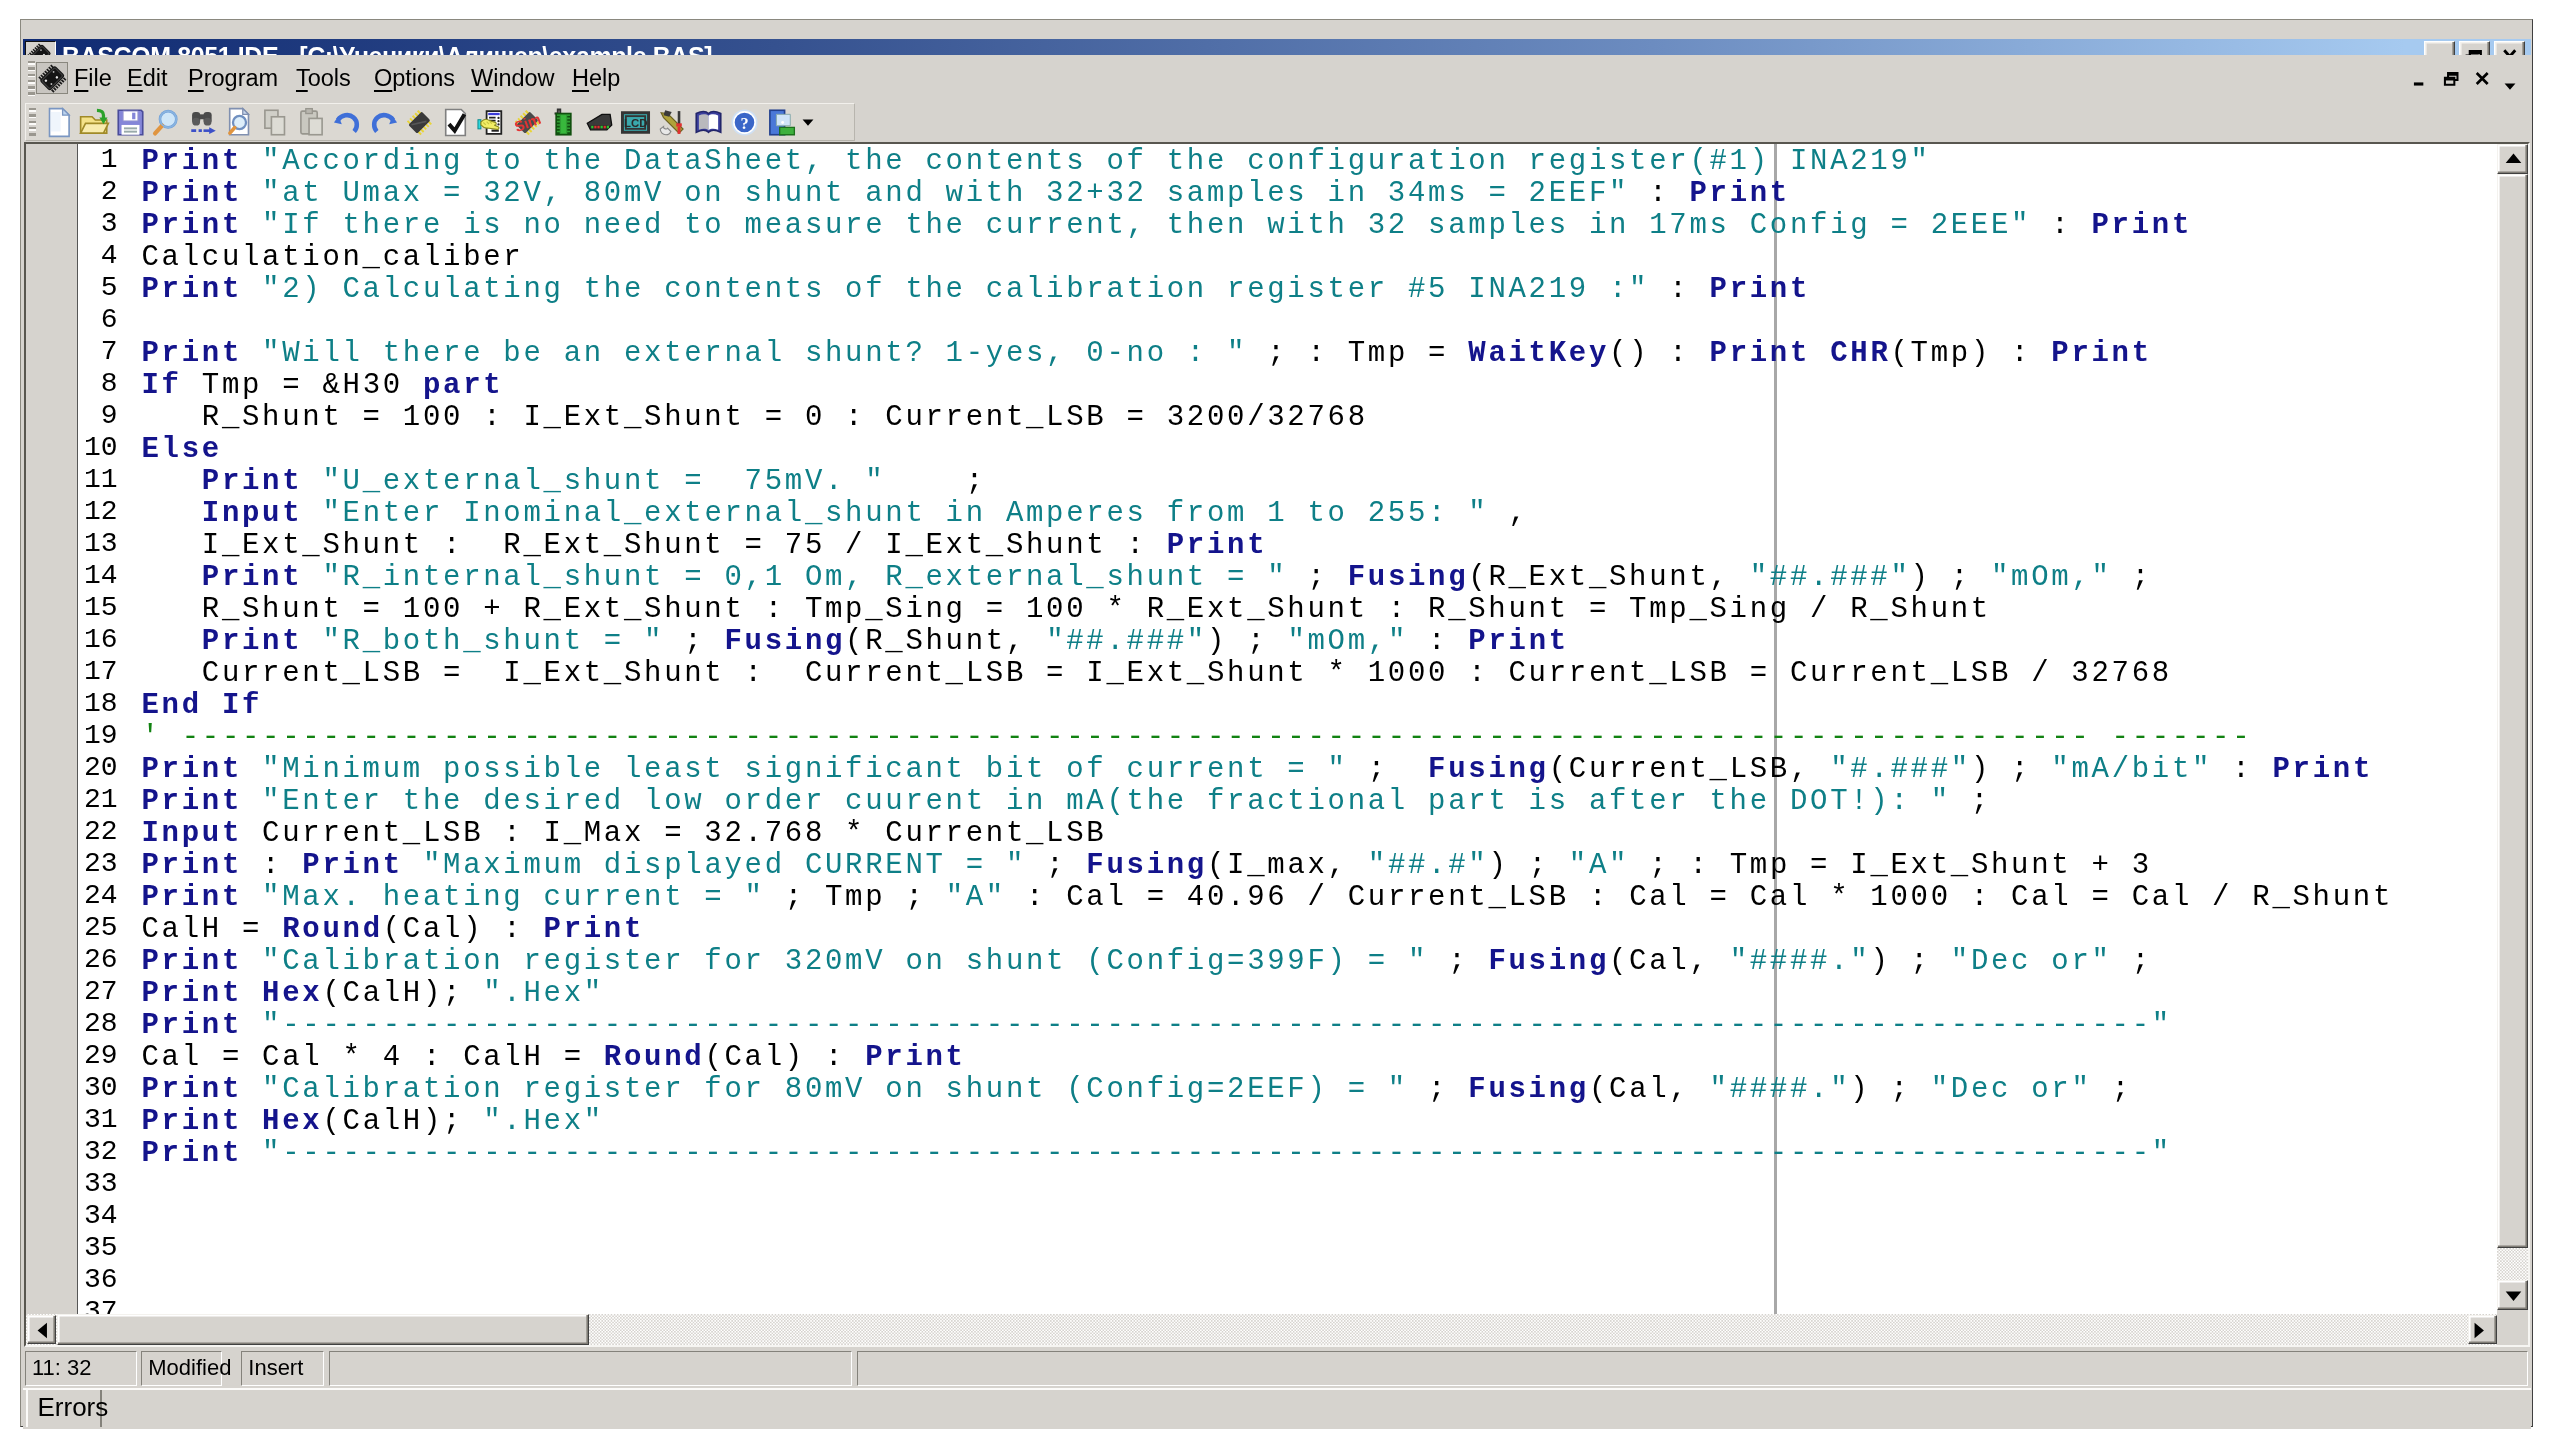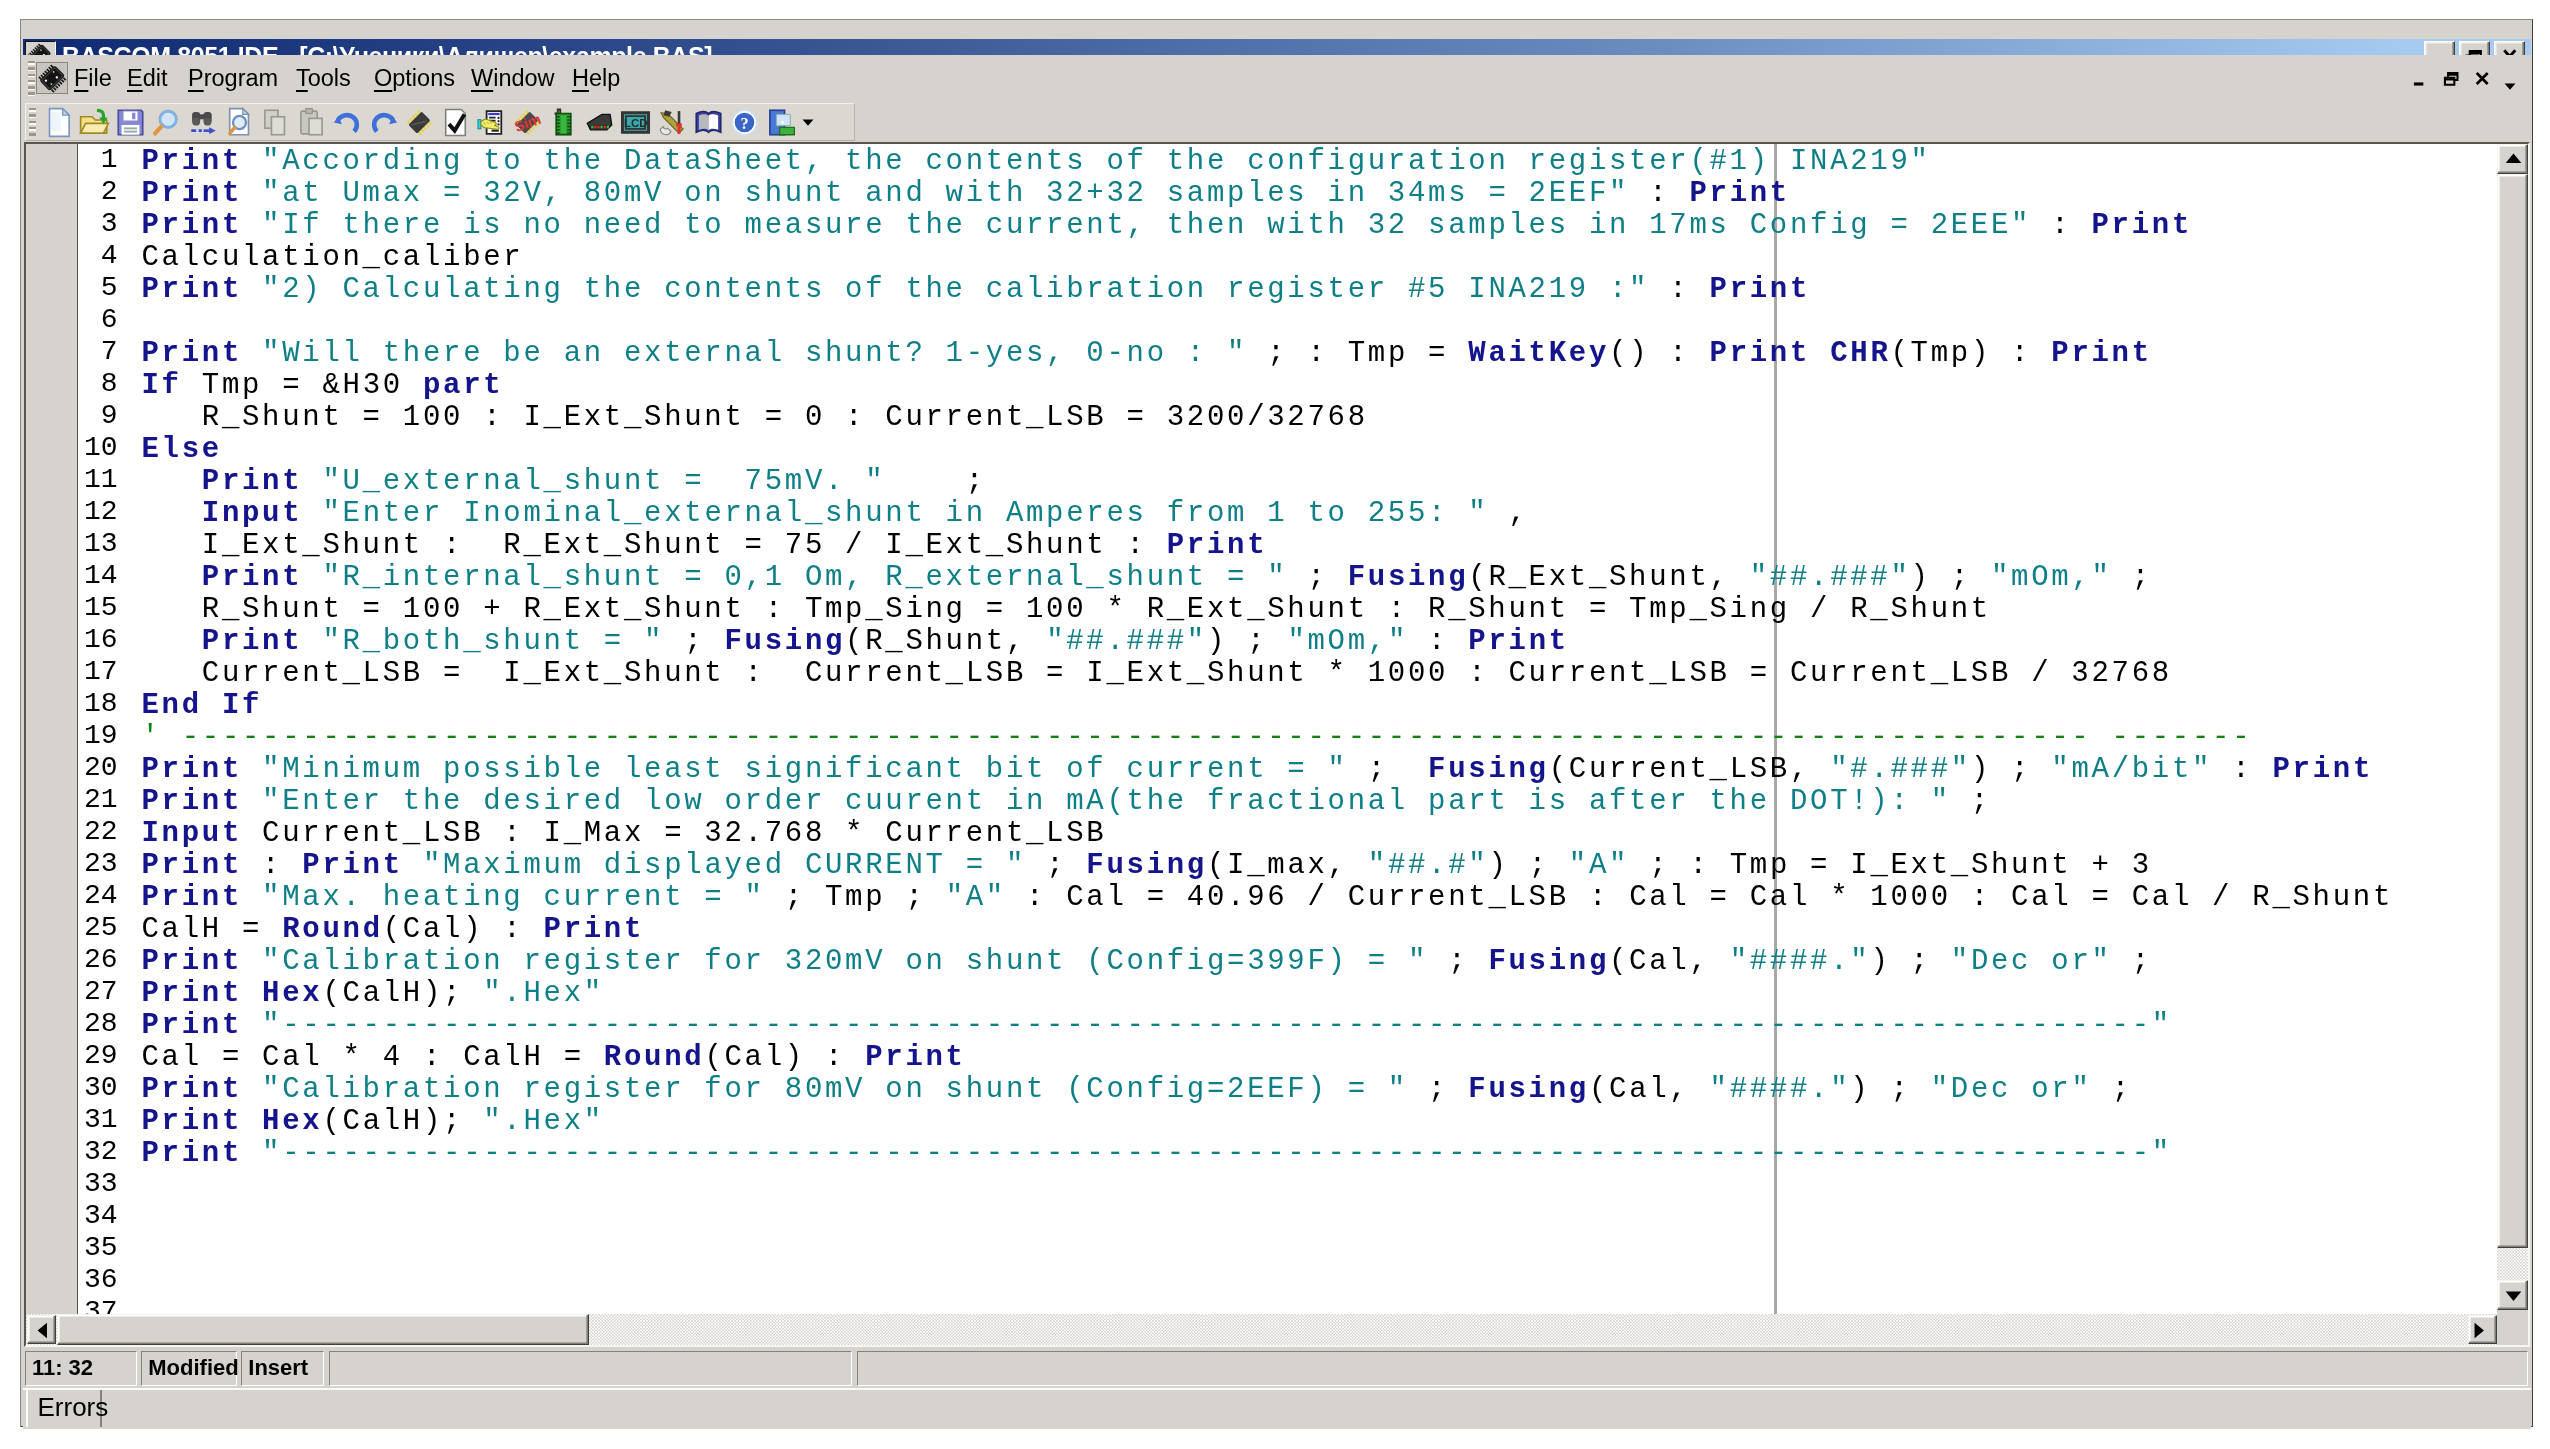--- a/index.html
+++ b/index.html
@@ -32,21 +32,21 @@
 #gutter { position:absolute; left:0; top:0; width:52px; bottom:0; background:#d6d3ce; border-right:1.6px solid #565656; }
 #marginline { position:absolute; left:1748px; top:0; width:2.4px; bottom:0; background:#a8a8a8; }
 #vsb { position:absolute; right:0px; top:0; width:31px; bottom:0; background:#d6d3ce; }
 #hsbrow { position:absolute; left:0; right:31px; bottom:0; height:31px;
   background-image:conic-gradient(#fff 25%,#d6d3ce 0 50%,#fff 0 75%,#d6d3ce 0); background-size:3.1px 3.1px; }
 .sbtn { position:absolute; background:#d6d3ce; border:1.6px solid; border-color:#f4f2ee #404040 #404040 #f4f2ee; box-shadow:inset -1.6px -1.6px 0 #807d76, inset 1.6px 1.6px 0 #fff; }
 .thumb { background:#d6d3ce; border:1.6px solid; border-color:#f4f2ee #404040 #404040 #f4f2ee; box-shadow:inset -1.6px -1.6px 0 #807d76, inset 1.6px 1.6px 0 #fff; position:absolute; }
 .dith { background-image:conic-gradient(#fff 25%,#d6d3ce 0 50%,#fff 0 75%,#d6d3ce 0); background-size:3.1px 3.1px; position:absolute; }
 svg.gl { display:block; }
 
-#statusrow { position:absolute; left:1.6px; right:1.6px; top:1328px; height:39px; background:#d6d3ce;font-weight:bold; }
+#statusrow { position:absolute; left:1.6px; right:1.6px; top:1328px; height:39px; background:#d6d3ce; }
 .pan { position:absolute; top:3.1px; height:35px; background:#d6d3ce; border:1.6px solid; border-color:#84827b #fff #fff #84827b;
   font-size:22px; color:#000; line-height:32px; padding-left:6.3px; white-space:nowrap; }
 #errrow { position:absolute; left:1.6px; right:1.6px; top:1368px; height:41px; background:#d6d3ce; border-top:2.4px solid #fcfbf9; }
 #errtab { position:absolute; left:3.1px; top:0px; width:76px; height:37px; background:#d6d3ce;
   border-left:2.4px solid #fcfbf9; border-right:2.4px solid #84827b; font-size:26px; line-height:35px; padding-left:9.4px; }
 
 #codewrap { position:absolute; left:0; top:0; right:31px; bottom:31px; overflow:hidden; background:#fff; }
 pre { position:absolute; font-family:"Liberation Mono",monospace; font-size:28px; line-height:32px; color:#000; }
 #code { font-size:29px; }
 pre b { color:#14148c; font-weight:bold; }
@@ -408,21 +408,21 @@
       <div class="thumb" style="left:31px;top:0px;width:532px;height:31px"></div>
       <div class="sbtn" style="right:0.8px;top:0.8px;width:29px;height:29px">
           <svg class="gl" style="position:absolute;left:4.7px;top:5.5px" width="12.5" height="19" viewBox="0 0 8 12">
             <path d="M7 6L1 1v10z" fill="#000"></path>
           </svg>
         </div>
     </div>
   </div>
   <div id="statusrow">
     <div class="pan" style="left:1.6px;width:112px">11: 32</div>
-    <div class="pan" style="left:118px;width:96px">Modified</div>
+    <div class="pan" style="left:118px;width:81px">Modified</div>
     <div class="pan" style="left:218px;width:83px">Insert</div>
     <div class="pan" style="left:306px;width:523px"></div>
     <div class="pan" style="left:834px;right:3.1px"></div>
   </div>
   <div id="errrow">
     <div id="errtab">Errors</div>
   </div>
 </div>
 
 </body></html>

